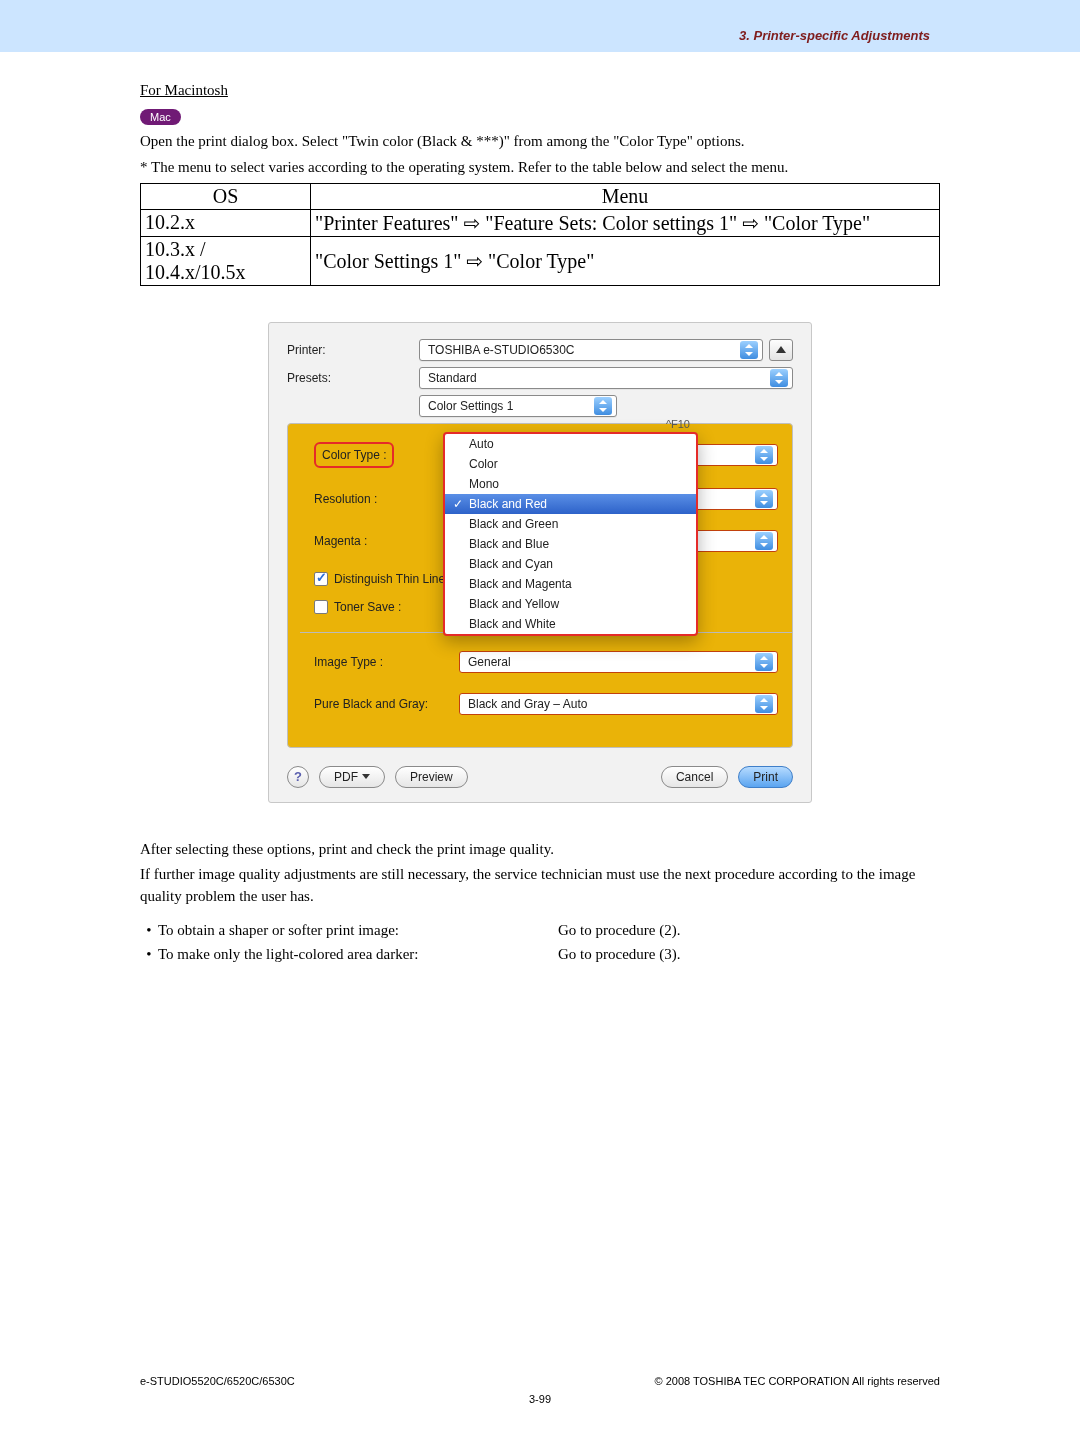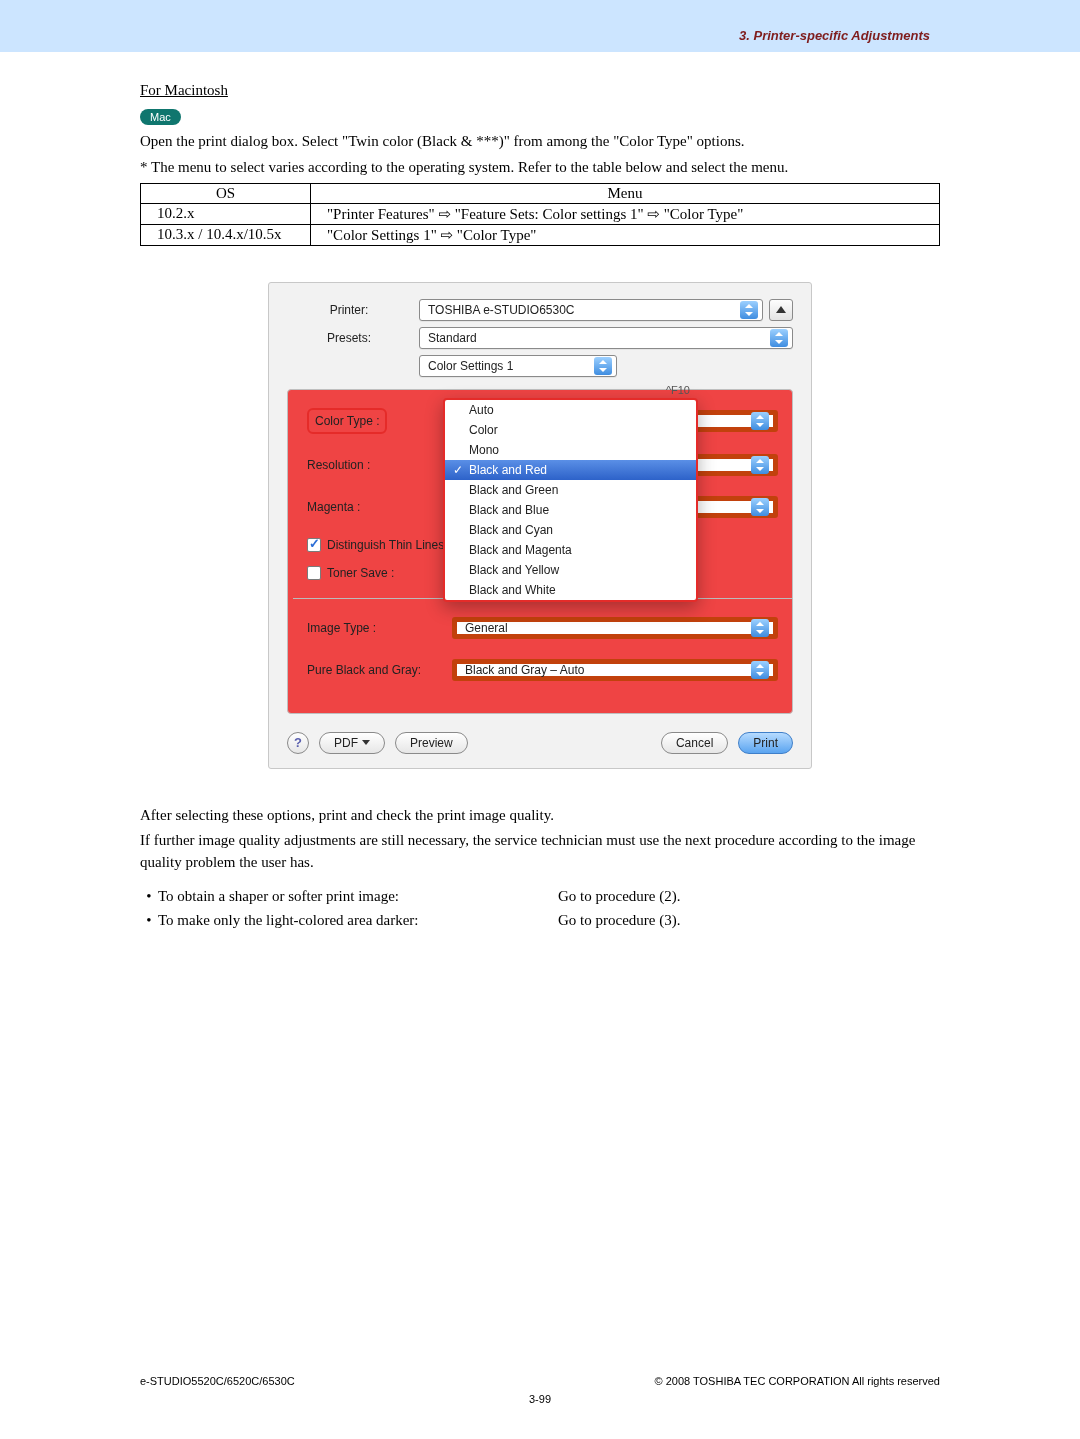--- a/index.html
+++ b/index.html
@@ -29,21 +29,21 @@
   .content {
     padding: 30px 140px 0 140px;
   }
   .section-title {
     font-size: 15px;
     text-decoration: underline;
     margin-bottom: 8px;
   }
   .mac-badge {
     display: inline-block;
-    background: #0f766e;
+    background: #701a75;
     color: #fff;
     font-family: Arial, sans-serif;
     font-size: 11px;
     padding: 2px 10px;
     border-radius: 8px;
     margin-bottom: 6px;
   }
   .body-text {
     font-size: 15px;
     line-height: 1.45;
@@ -55,22 +55,22 @@
     margin-top: 2px;
     margin-bottom: 4px;
   }
   .os-table {
     width: 100%;
     border-collapse: collapse;
     margin-top: 2px;
   }
   .os-table th, .os-table td {
     border: 1px solid #000;
-    font-size: 15px;
-    padding: 1px 16px;
+    font-size: 20px;
+    padding: 1px 4px;
     text-align: left;
     font-weight: normal;
   }
   .os-table th { text-align: center; font-weight: normal; }
 
   
   .dialog-wrap {
     margin: 36px auto 0 auto;
     width: 544px;
     background: #f2f2f2;
@@ -82,21 +82,21 @@
     color: #222;
     position: relative;
   }
   .row {
     display: flex;
     align-items: center;
     margin-bottom: 6px;
   }
   .row-label {
     width: 132px;
-    text-align: center;
+    text-align: left;
     padding-right: 8px;
   }
   .combo {
     flex: 1;
     display: flex;
     align-items: center;
     background: #fff;
     border: 1px solid #8a8a8a;
     border-radius: 3px;
     height: 22px;
@@ -131,23 +131,23 @@
   }
   .sq-btn::before{
     content:'';
     border-left:5px solid transparent;
     border-right:5px solid transparent;
     border-bottom:7px solid #333;
   }
   .inner-panel {
     border:1px solid #bfbfbf;
     border-radius:4px;
-    background:#ef4444;
-    margin-top: 12px;
-    padding: 16px 14px 28px 19px;
+    background:#eab308;
+    margin-top: 6px;
+    padding: 16px 14px 28px 26px;
     position: relative;
   }
   .field-row {
     display:flex;
     align-items:center;
     margin-bottom:20px;
   }
   .field-label {
     width: 145px;
     font-size:12px;
@@ -156,21 +156,21 @@
     border:2px solid #e52b29;
     border-radius:6px;
     padding:4px 6px;
     display:inline-block;
   }
   .wide-combo {
     flex:1;
     display:flex;
     align-items:center;
     background:#fff;
-    border:5px solid #c2410c;
+    border:1px solid #c2410c;
     border-radius:3px;
     height:22px;
     padding:0 4px 0 8px;
   }
   .wide-combo .cap {
     width:18px;height:18px;
     background: linear-gradient(#9cd0ff,#3f8de0);
     border-radius:3px;margin-left:auto;position:relative;
   }
   .wide-combo .cap::before,.wide-combo .cap::after{

